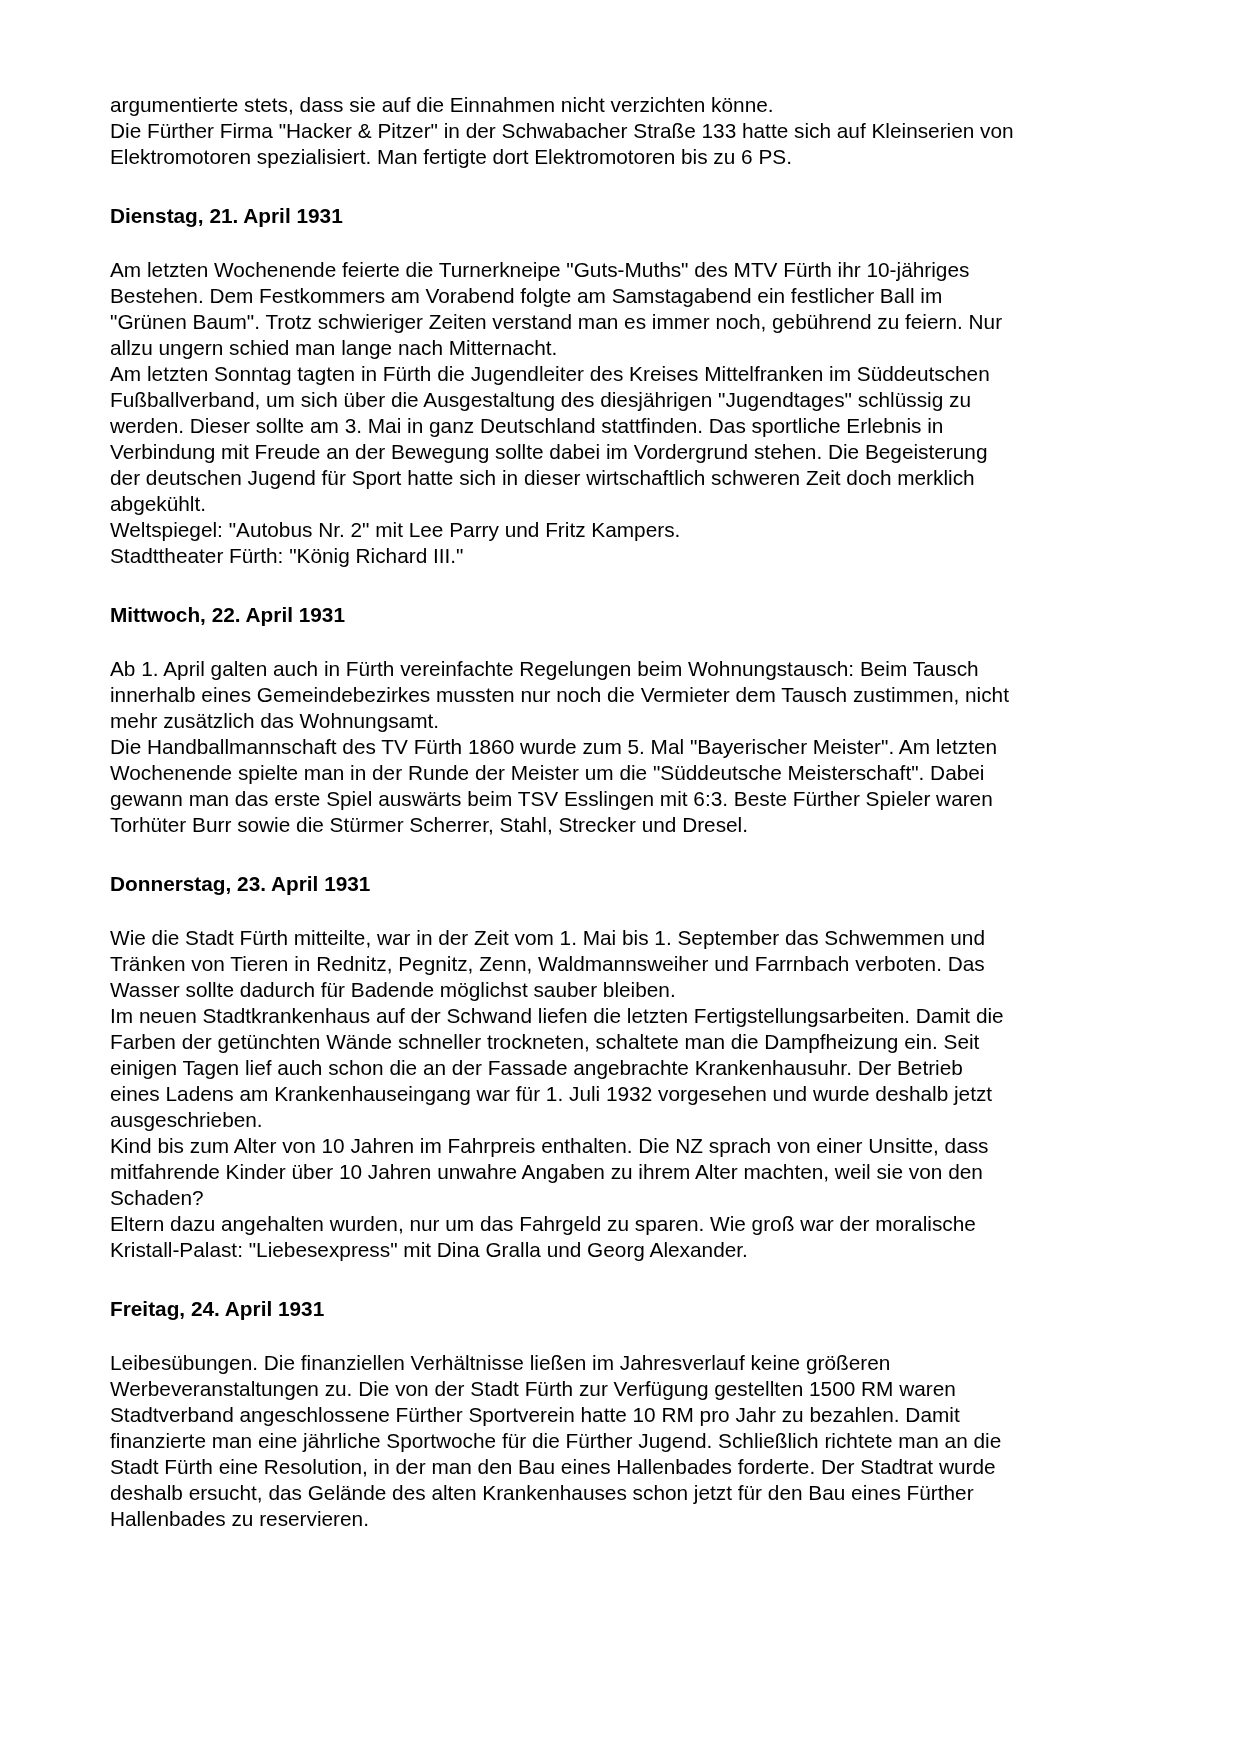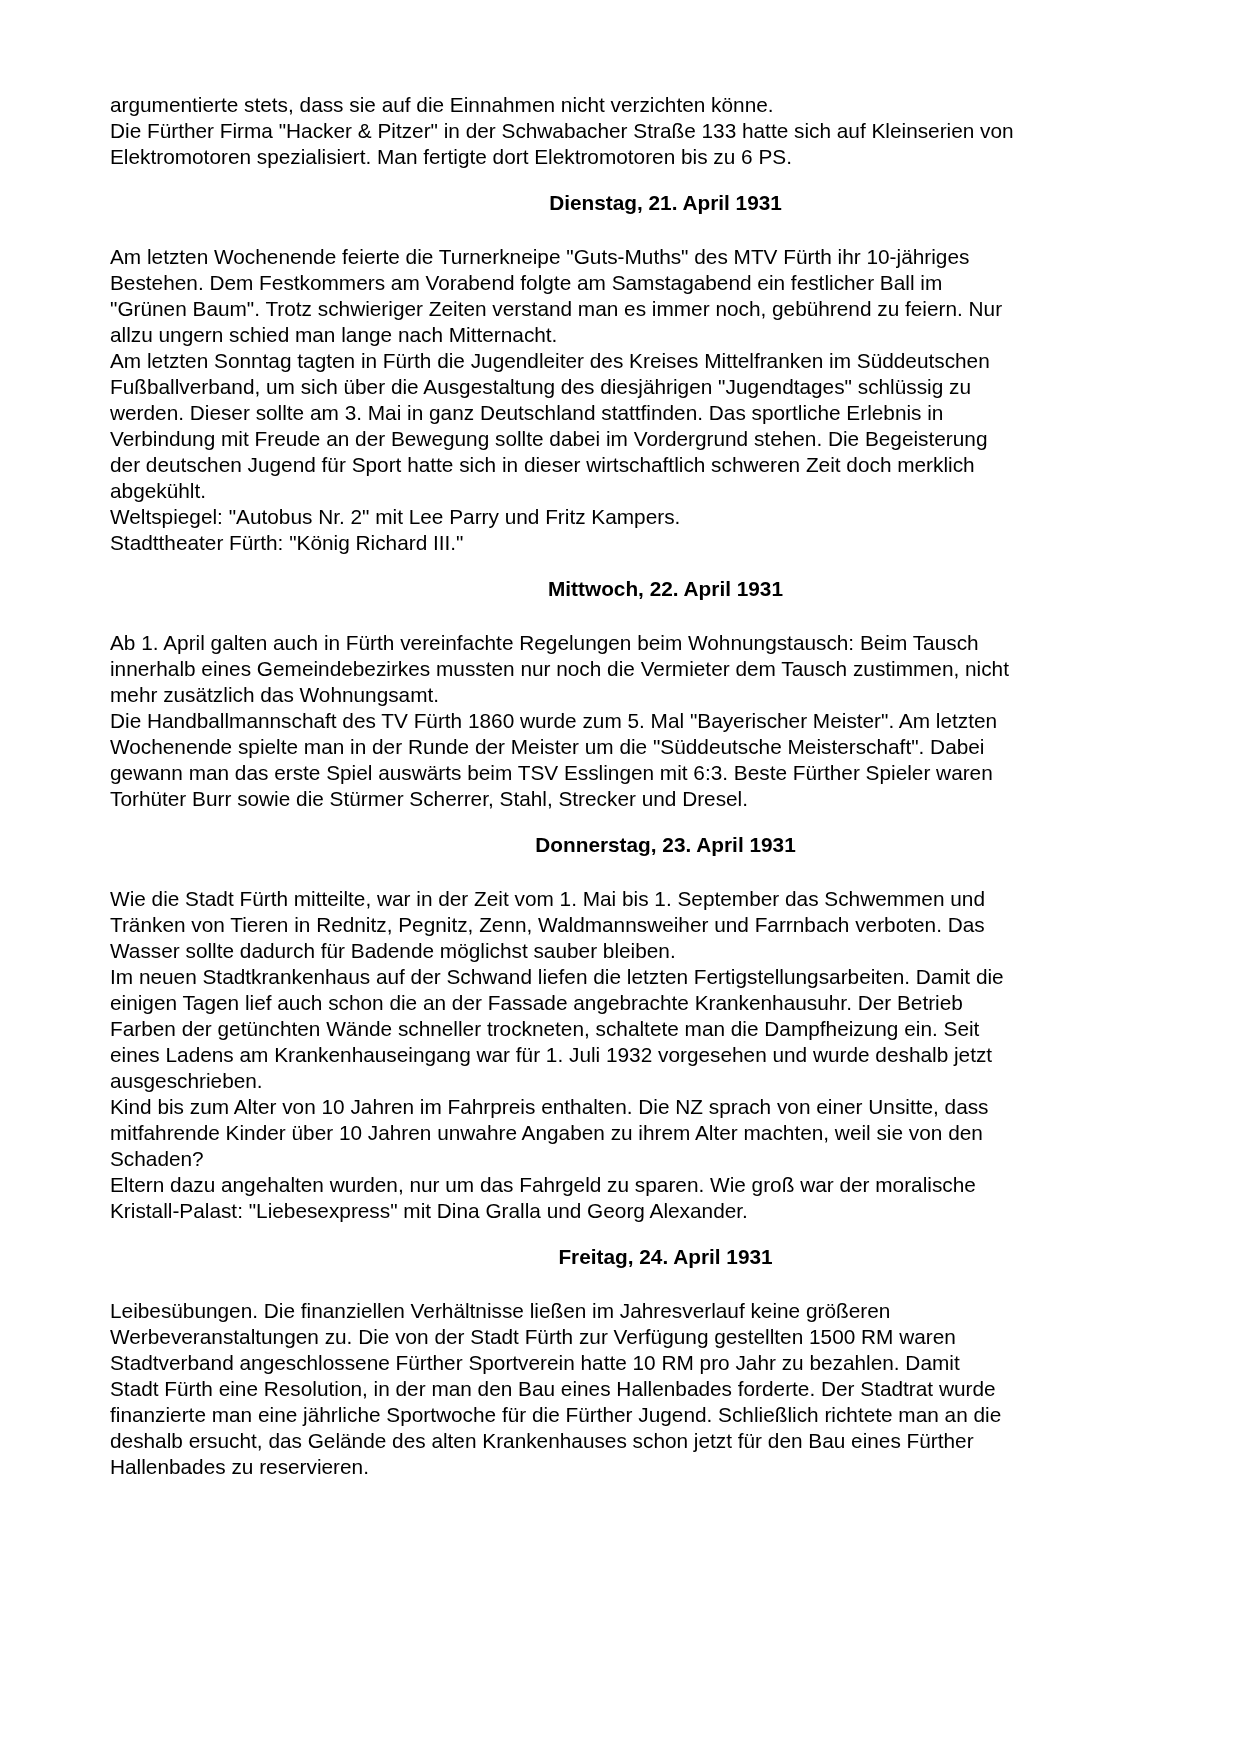--- a/index.html
+++ b/index.html
@@ -30,24 +30,23 @@
     margin: 0;
     padding: 0;
   }
   .line {
     white-space: nowrap;
   }
   .day-heading {
     font-size: 20.8px;
     line-height: 26px;
     font-weight: bold;
-    margin: 20px 0 28px 0;
+    margin: 33px 0 28px 0;
     padding: 0;
     white-space: nowrap;
-    text-align: center;
   }
   .day-section {
     margin: 0;
     padding: 0;
   }
 </style>
 </head>
 <body>
 
 <div class="page">
@@ -102,43 +101,43 @@
 
     <div class="day-section">
       <h2 class="day-heading">Donnerstag, 23. April 1931</h2>
       <div class="paragraph">
         <div class="line">Wie die Stadt Fürth mitteilte, war in der Zeit vom 1. Mai bis 1. September das Schwemmen und</div>
         <div class="line">Tränken von Tieren in Rednitz, Pegnitz, Zenn, Waldmannsweiher und Farrnbach verboten. Das</div>
         <div class="line">Wasser sollte dadurch für Badende möglichst sauber bleiben.</div>
       </div>
       <div class="paragraph">
         <div class="line">Im neuen Stadtkrankenhaus auf der Schwand liefen die letzten Fertigstellungsarbeiten. Damit die</div>
+        <div class="line">Farben der getünchten Wände schneller trockneten, schaltete man die Dampfheizung ein. Seit</div>
         <div class="line">einigen Tagen lief auch schon die an der Fassade angebrachte Krankenhausuhr. Der Betrieb</div>
-        <div class="line">Farben der getünchten Wände schneller trockneten, schaltete man die Dampfheizung ein. Seit</div>
         <div class="line">eines Ladens am Krankenhauseingang war für 1. Juli 1932 vorgesehen und wurde deshalb jetzt</div>
         <div class="line">ausgeschrieben.</div>
       </div>
       <div class="paragraph">
         <div class="line">Kind bis zum Alter von 10 Jahren im Fahrpreis enthalten. Die NZ sprach von einer Unsitte, dass</div>
         <div class="line">mitfahrende Kinder über 10 Jahren unwahre Angaben zu ihrem Alter machten, weil sie von den</div>
         <div class="line">Schaden?</div>
         <div class="line">Eltern dazu angehalten wurden, nur um das Fahrgeld zu sparen. Wie groß war der moralische</div>
       </div>
       <div class="paragraph">
         <div class="line">Kristall-Palast: "Liebesexpress" mit Dina Gralla und Georg Alexander.</div>
       </div>
     </div>
 
     <div class="day-section">
       <h2 class="day-heading">Freitag, 24. April 1931</h2>
       <div class="paragraph">
         <div class="line">Leibesübungen. Die finanziellen Verhältnisse ließen im Jahresverlauf keine größeren</div>
         <div class="line">Werbeveranstaltungen zu. Die von der Stadt Fürth zur Verfügung gestellten 1500 RM waren</div>
         <div class="line">Stadtverband angeschlossene Fürther Sportverein hatte 10 RM pro Jahr zu bezahlen. Damit</div>
+        <div class="line">finanzierte man eine jährliche Sportwoche für die Fürther Jugend. Schließlich richtete man an die</div>
         <div class="line">Stadt Fürth eine Resolution, in der man den Bau eines Hallenbades forderte. Der Stadtrat wurde</div>
-        <div class="line">finanzierte man eine jährliche Sportwoche für die Fürther Jugend. Schließlich richtete man an die</div>
         <div class="line">deshalb ersucht, das Gelände des alten Krankenhauses schon jetzt für den Bau eines Fürther</div>
         <div class="line">Hallenbades zu reservieren.</div>
       </div>
     </div>
 
   </div>
 </div>
 
 </body></html>

